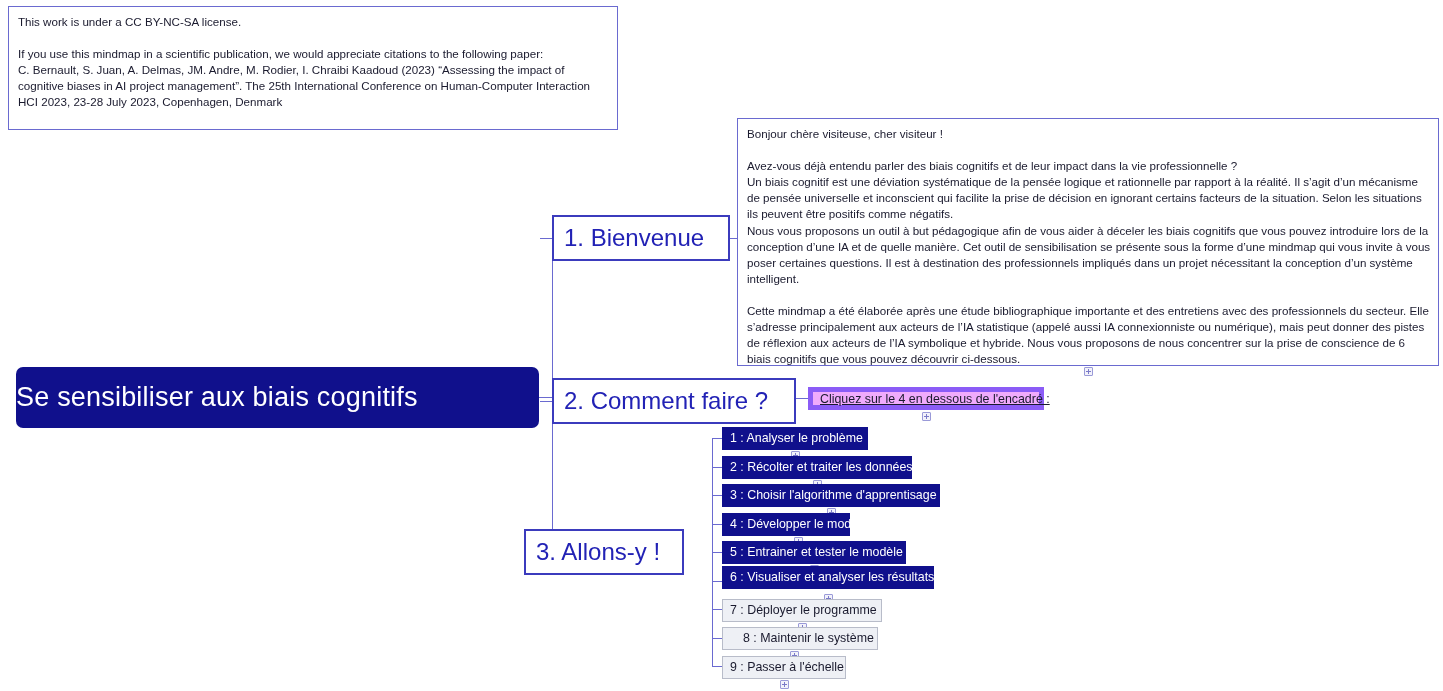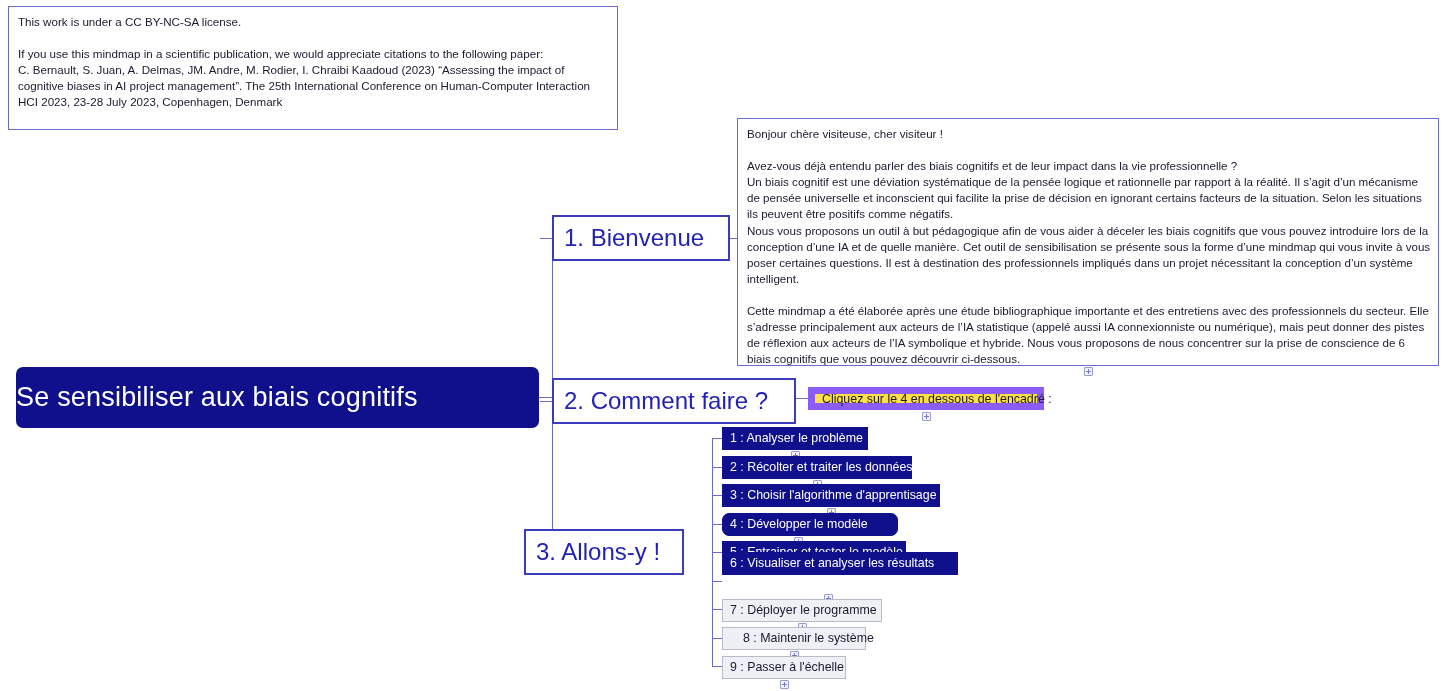--- a/index.html
+++ b/index.html
@@ -77,23 +77,24 @@
   .mini-box {
     position: absolute;
     box-sizing: border-box;
     font-size: 12.4px;
     display: flex;
     align-items: center;
     padding: 0 7px;
     white-space: nowrap;
   }
   .mini-outline {
-    background: #fde047;
-    border: 7px solid #8b5cf6;
-    color: #1a1a2e;
+    background: #f0abfc;
+    border: 5px solid #8b5cf6;
+    color: #1a1a2e;
+    text-decoration: underline;
   }
   .cliquez-box { left: 808px; top: 387px; width: 236px; height: 23px; }
 
   
   .step {
     position: absolute;
     box-sizing: border-box;
     height: 23px;
     font-size: 12.4px;
     display: flex;
@@ -189,25 +190,25 @@
 <div class="mini-box mini-outline cliquez-box">Cliquez sur le 4 en dessous de l'encadré :</div>
 <div class="badge" style="left:922px; top:412px;"></div>
 
 <div id="step-list">
     <div class="step filled" style="top: 427px; width: 146px;">1 : Analyser le problème</div>
     <div class="badge" style="left: 791px; top: 451px;"></div>
     <div class="step filled" style="top: 456px; width: 190px;">2 : Récolter et traiter les données</div>
     <div class="badge" style="left: 813px; top: 480px;"></div>
     <div class="step filled" style="top: 484px; width: 218px;">3 : Choisir l'algorithme d'apprentisage</div>
     <div class="badge" style="left: 827px; top: 508px;"></div>
-    <div class="step filled" style="top: 513px; width: 176px; border-radius: 7px;">4 : Développer le modèle</div>
+    <div class="step filled" style="top: 513px; width: 128px;">4 : Développer le modèle</div>
     <div class="badge" style="left: 794px; top: 537px;"></div>
     <div class="step filled" style="top: 541px; width: 184px;">5 : Entrainer et tester le modèle</div>
     <div class="badge" style="left: 810px; top: 565px;"></div>
-    <div class="step filled" style="top: 552px; width: 236px;">6 : Visualiser et analyser les résultats</div>
+    <div class="step filled" style="top: 566px; width: 212px;">6 : Visualiser et analyser les résultats</div>
     <div class="badge" style="left: 824px; top: 594px;"></div>
     <div class="step ghost" style="top: 599px; width: 160px;">7 : Déployer le programme</div>
     <div class="badge" style="left: 798px; top: 623px;"></div>
-    <div class="step ghost" style="top: 627px; width: 144px; padding-left: 20px;">8 : Maintenir le système</div>
+    <div class="step ghost" style="top: 627px; width: 156px; padding-left: 20px;">8 : Maintenir le système</div>
     <div class="badge" style="left: 790px; top: 651px;"></div>
     <div class="step ghost" style="top: 656px; width: 124px;">9 : Passer à l'échelle</div>
     <div class="badge" style="left: 780px; top: 680px;"></div>
   </div>
 
 </body></html>

